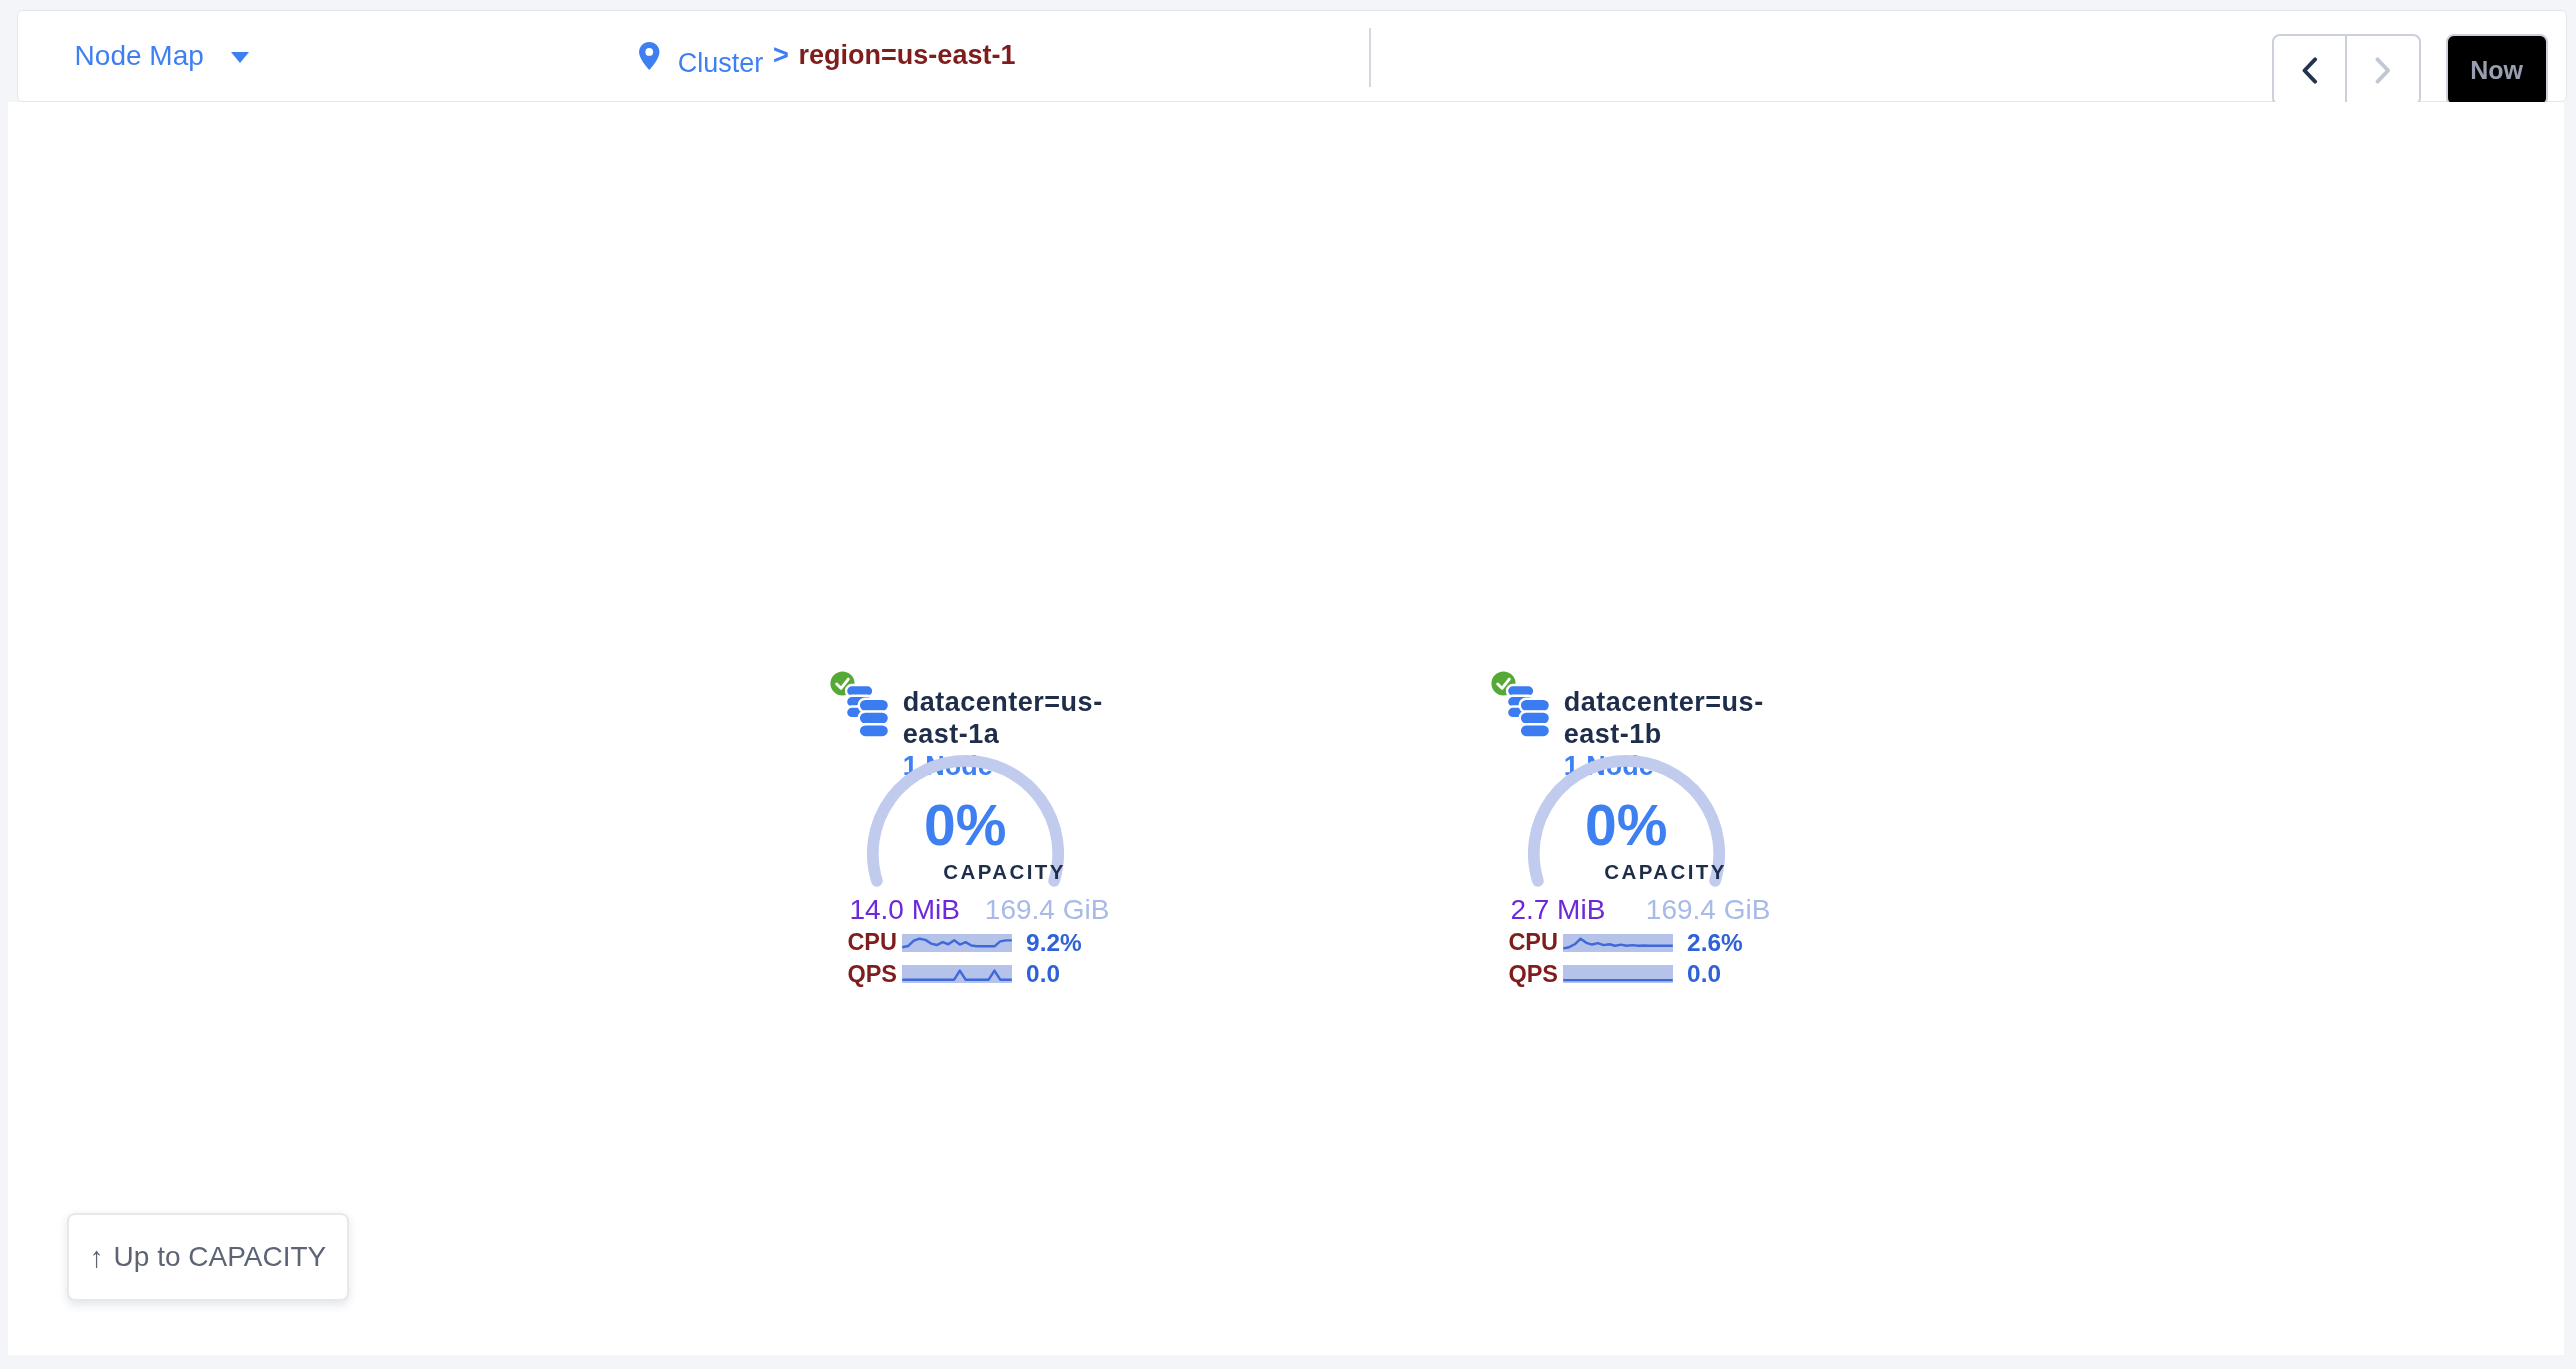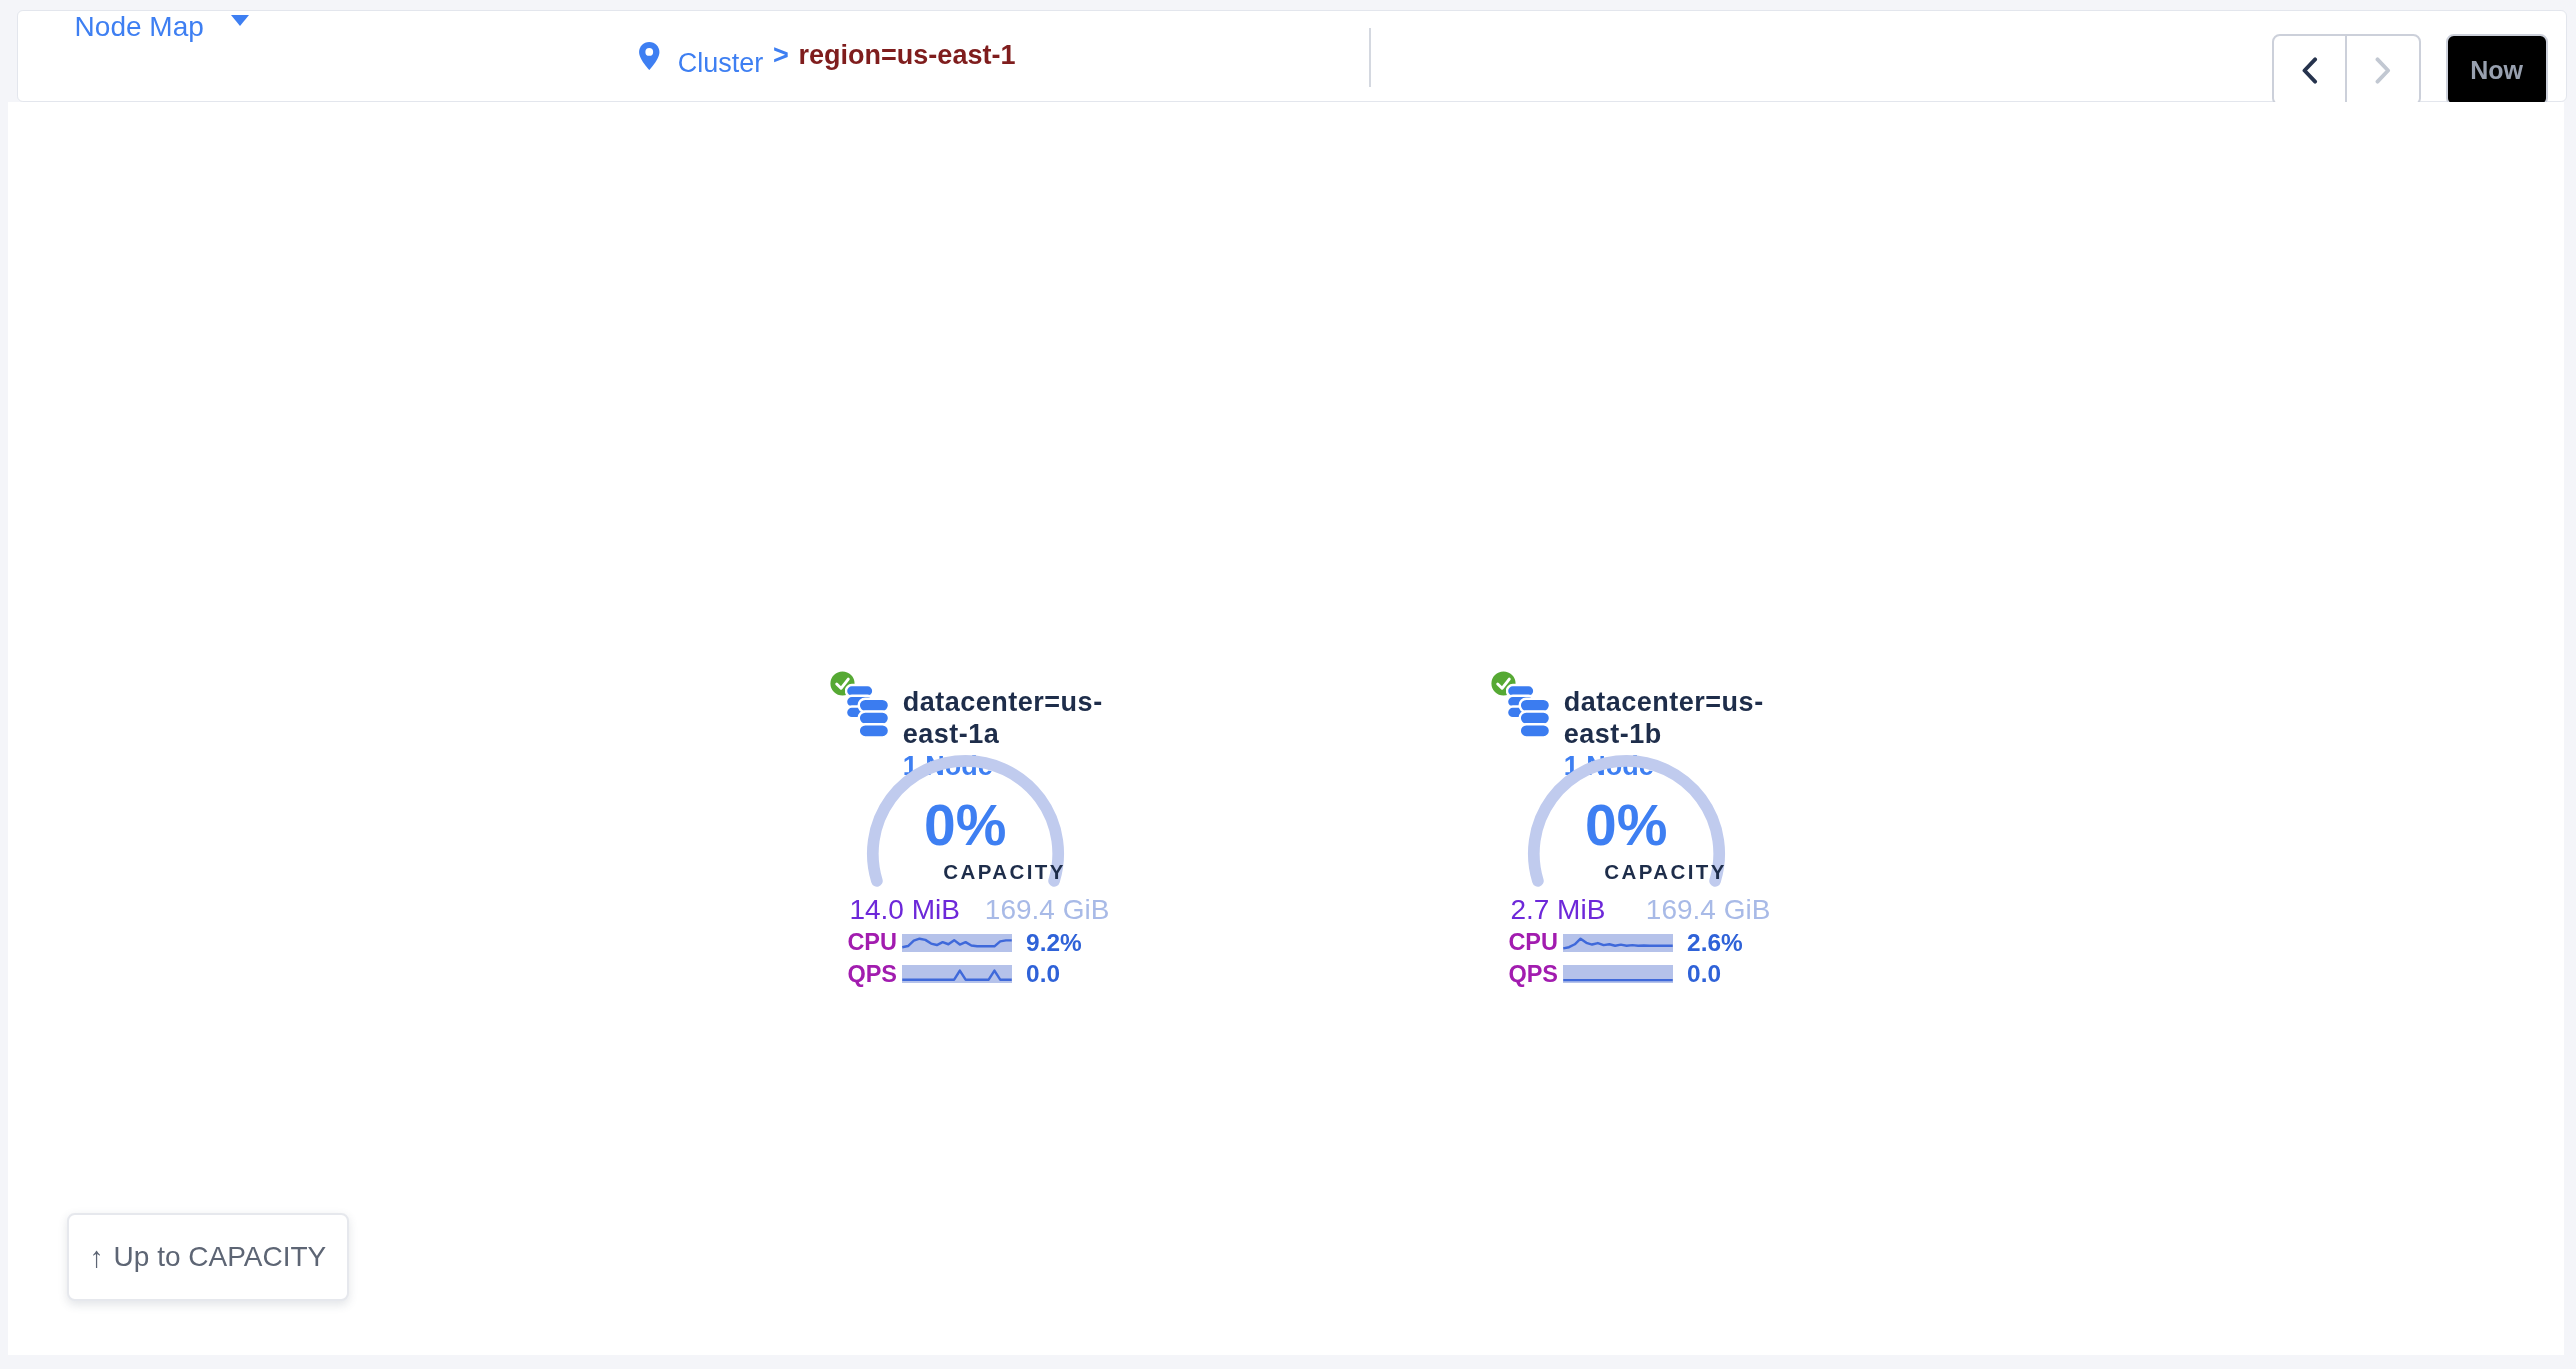--- a/index.html
+++ b/index.html
@@ -14,21 +14,21 @@
   }
   .page { position:absolute; inset:0; }
 
   
   .topbar {
     position:absolute; left:16.6px; top:9.8px; width:2550px; height:92px;
     background:#ffffff; border:1.5px solid #e3e6ed; border-radius:5.9px;
   }
   .view-selector {
     position:absolute; left:57px; top:0; height:100%;
-    display:flex; cursor:pointer;
+    display:flex; align-items:center; cursor:pointer;
   }
   .view-label { font-size:28px; color:#3e7ff2; }
   .caret {
     width:0; height:0; margin-left:27px; margin-top:3.9px;
     border-left:9.8px solid transparent; border-right:9.8px solid transparent;
     border-top:11.7px solid #3e7ff2;
   }
   .breadcrumb {
     position:absolute; left:620px; top:0; height:100%;
     display:flex; align-items:center; font-size:27px;
@@ -96,21 +96,21 @@
   }
   .cap-row {
     position:absolute; left:19.6px; top:225px; width:260px;
     display:flex; justify-content:space-between; font-size:28px;
   }
   .cap-used { color:#6d28d9; }
   .cap-total { color:#a8bae7; }
 
   .metrics { position:absolute; left:17.6px; top:264px; width:274px; }
   .metric-row { display:flex; align-items:center; height:19.6px; margin-bottom:11.7px; }
-  .m-label { width:55px; text-align:right; font-size:23.5px; font-weight:700; color:#a21caf; padding-right:9.8px; }
+  .m-label { width:55px; text-align:right; font-size:23.5px; font-weight:700; color:#7f1d1d; padding-right:9.8px; }
   .spark { display:block; width:110px; height:17.6px; background:#b5c2ea; }
   .m-value { font-size:24.4px; font-weight:700; color:#2f62d8; margin-left:13.7px; }
 
   .up-btn {
     position:absolute; left:59px; top:1111px; width:282px; height:88px;
     background:#fff; border:2px solid #e6e8ed; border-radius:7.8px;
     box-shadow:0 3.9px 9.8px rgba(60,70,90,0.14);
     display:flex; align-items:center; justify-content:center; gap:9.8px;
     font-family:"Liberation Sans", sans-serif;
     font-size:28px; color:#5d6574; cursor:pointer;

